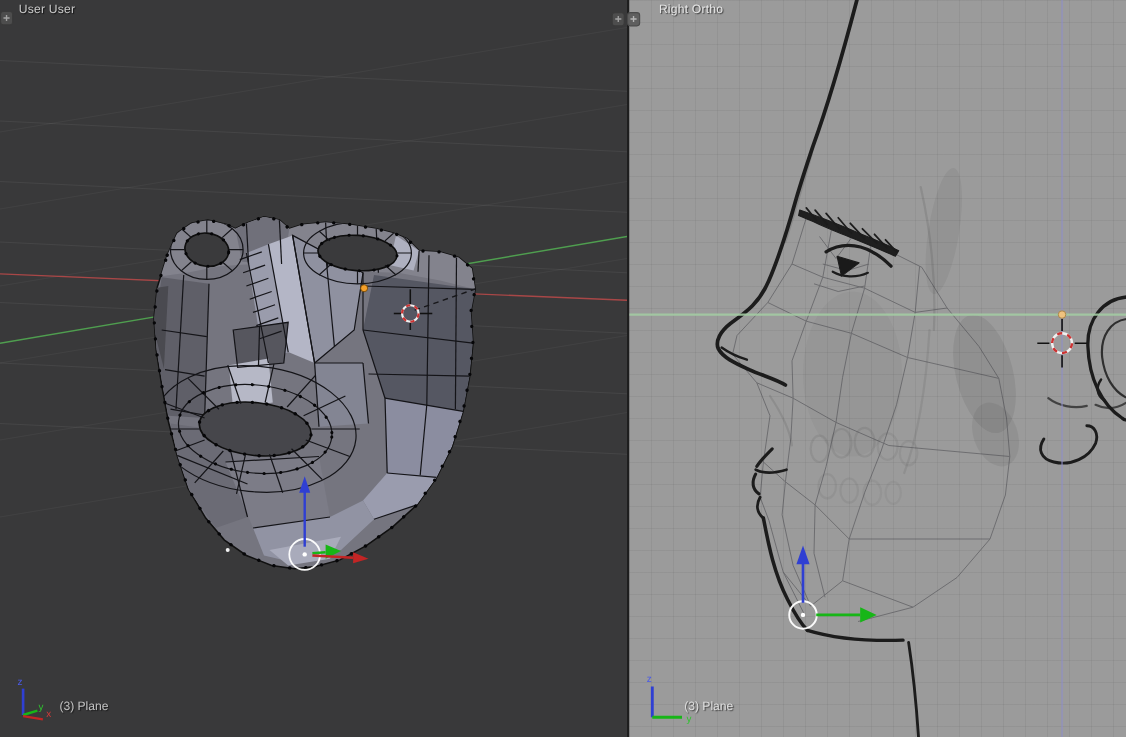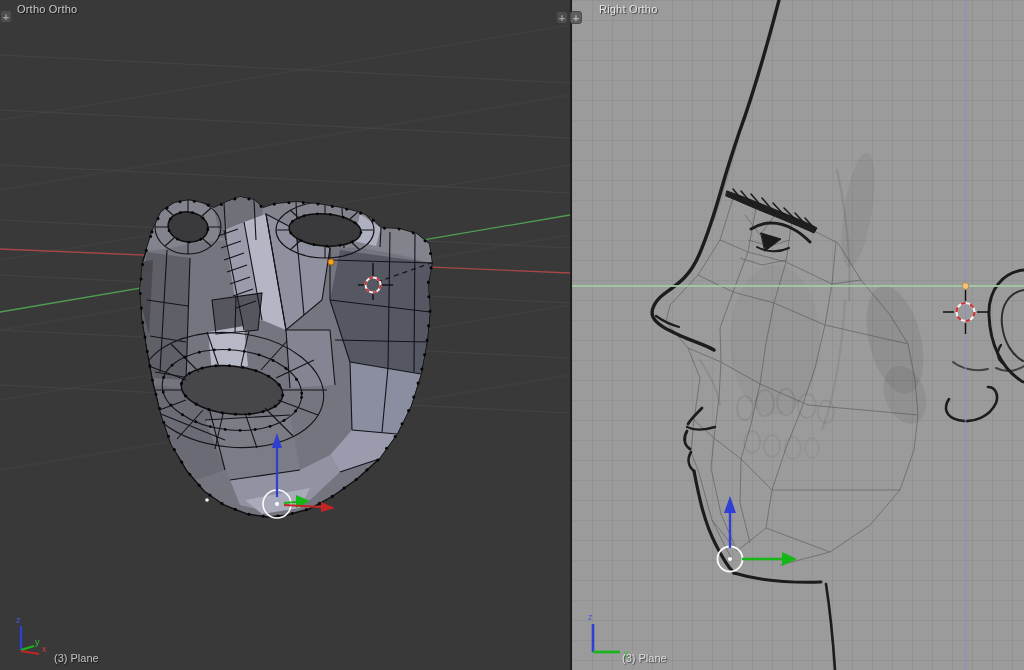--- a/index.html
+++ b/index.html
@@ -18,21 +18,21 @@
       repeating-linear-gradient(to bottom, rgba(0,0,0,0.05) 0 1px, transparent 1px 20px);
   }
   svg{position:absolute;left:0;top:0;display:block;}
   .vp-label{
     position:absolute;top:3px;font-size:11px;letter-spacing:0.2px;
     text-shadow:1px 1px 1px rgba(0,0,0,0.65);pointer-events:none;
   }
   #vp-left .vp-label{left:17px;color:#c9c9c9;}
   #vp-right .vp-label{left:27px;color:#e6e6e6;}
   .vp-status{
-    position:absolute;bottom:6px;font-size:11px;
+    position:absolute;bottom:22px;font-size:11px;
     text-shadow:1px 1px 1px rgba(0,0,0,0.55);pointer-events:none;
   }
   #vp-left .vp-status{left:54px;color:#c2c2c2;}
   #vp-right .vp-status{left:50px;color:#dedede;}
   .plus-btn{
     position:absolute;width:12px;height:13px;border-radius:3px;
     font-size:11px;line-height:12px;text-align:center;cursor:pointer;
     font-weight:bold;
   }
   .plus-dark{background:#4d4d4d;color:#a2a2a2;border:1px solid #3a3a3a;box-sizing:border-box;}
@@ -239,21 +239,21 @@
       <g>
         <line x1="21" y1="626" x2="21" y2="650" stroke="#2f3fd3" stroke-width="2.4"></line>
         <line x1="21" y1="650" x2="34" y2="646" stroke="#17b617" stroke-width="2.2"></line>
         <line x1="21" y1="651" x2="39" y2="654" stroke="#c22525" stroke-width="2"></line>
         <text x="16" y="623" font-size="9" fill="#4a5ae8">z</text>
         <text x="35" y="645" font-size="9" fill="#2fc22f">y</text>
         <text x="42" y="652" font-size="9" fill="#d23a3a">x</text>
       </g>
     </svg>
 
-    <div class="vp-label">Ortho Ortho</div>
+    <div class="vp-label">User User</div>
     <div class="plus-btn plus-dark" style="left:0;top:10px;">+</div>
     <div class="vp-status">(3) Plane</div>
   </div>
 
   <div id="vp-divider"></div>
 
   <div class="viewport" id="vp-right">
     <svg width="452" height="670" viewBox="572 0 452 670">
 
       <g fill="#000000">

